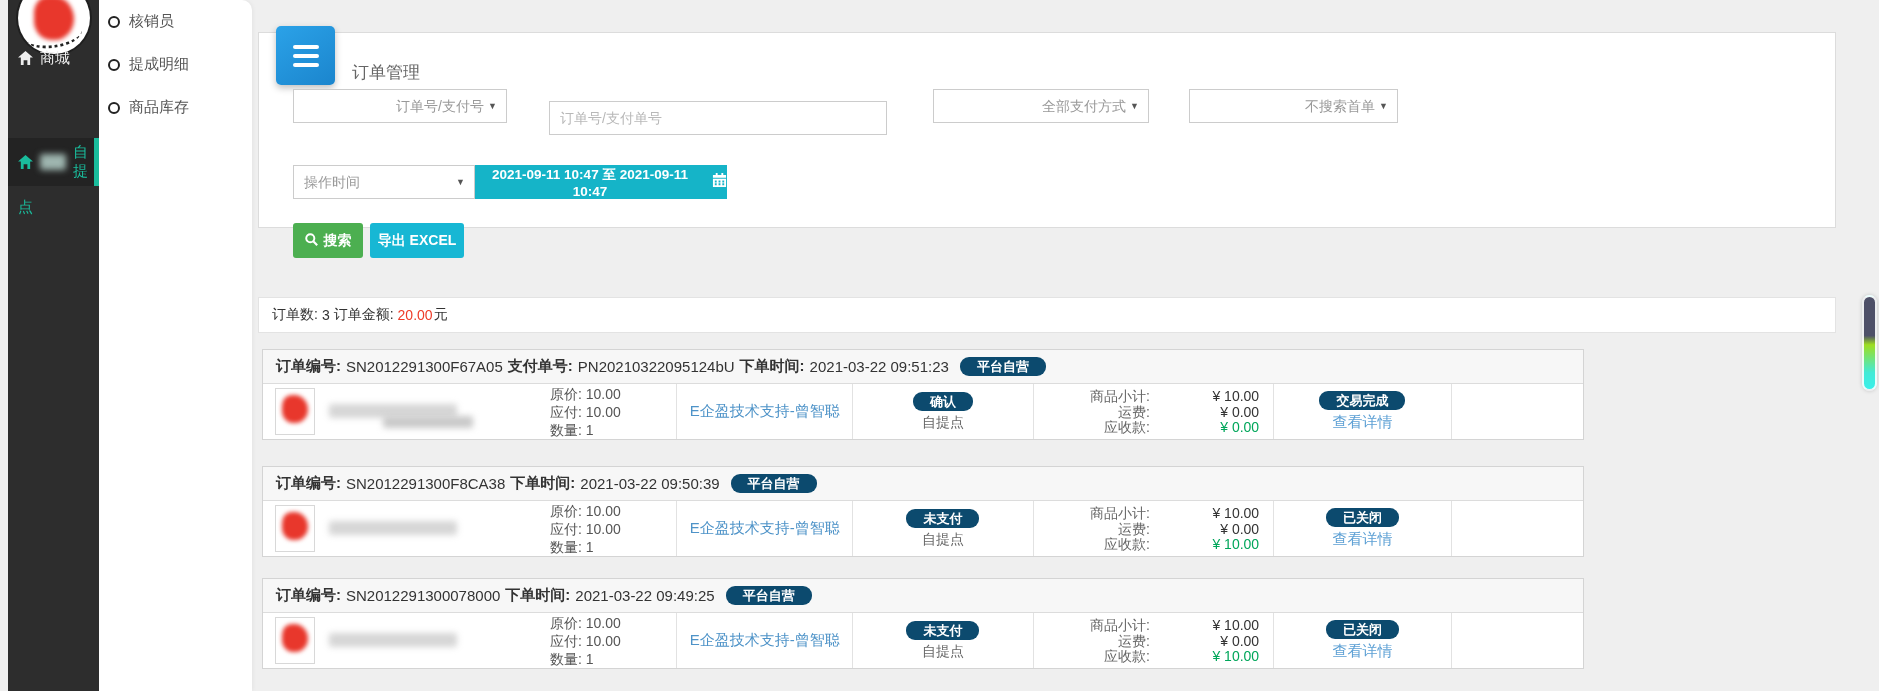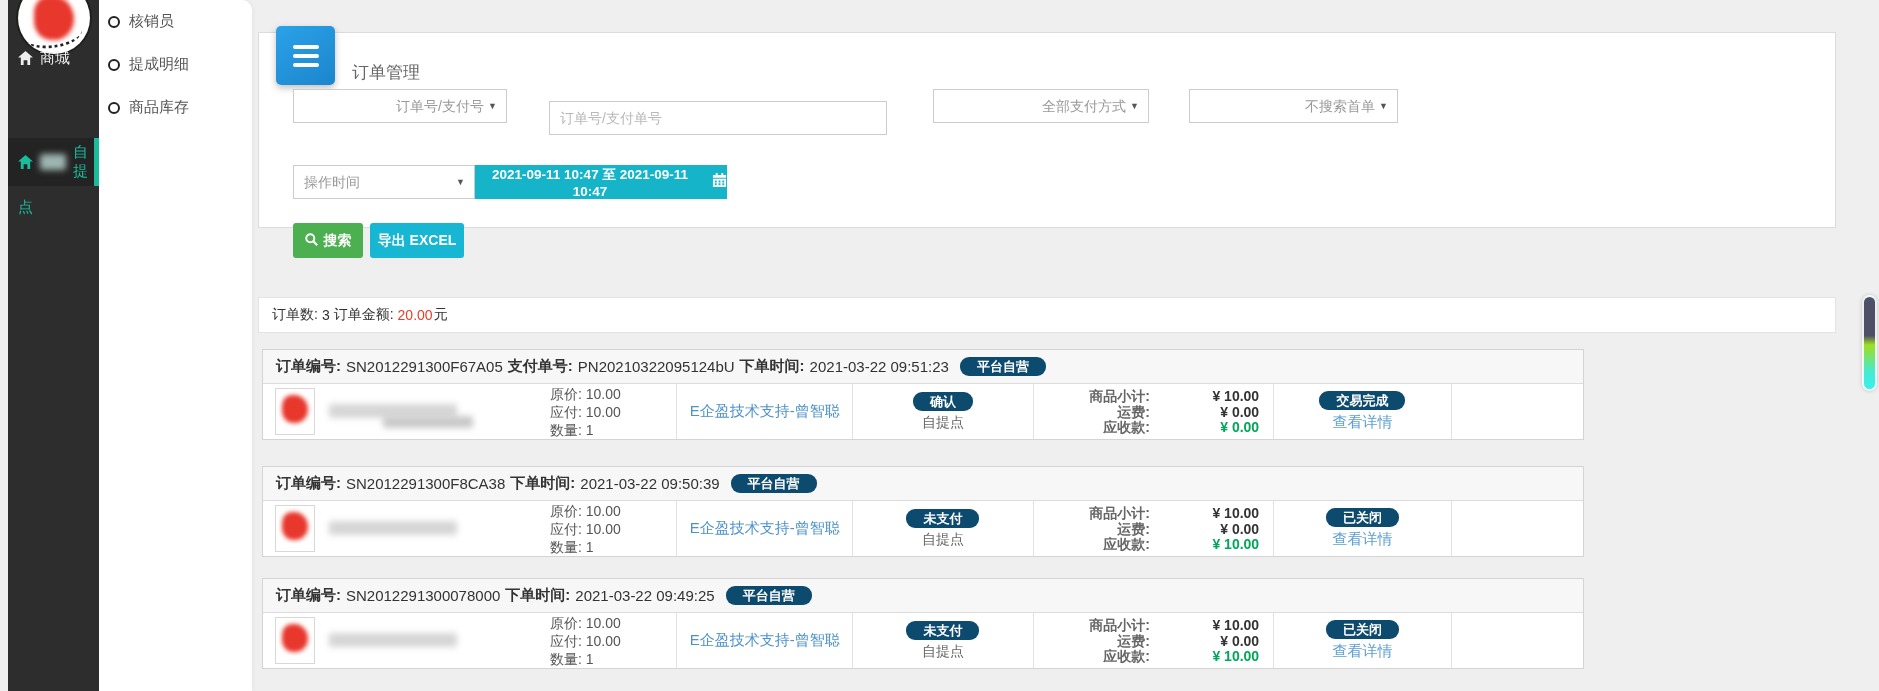--- a/index.html
+++ b/index.html
@@ -83,21 +83,21 @@
   .ob-header .b { font-weight:bold; }
   .badge { background:#0c4a6e; color:#fff; font-size:13px; font-weight:bold; padding:3px 17px;
            border-radius:9px; line-height:1; display:inline-block; }
   .ob-header .badge { margin-left:6px; }
   .ob-body { height:55px; display:flex; }
   .col { height:100%; display:flex; flex-direction:column; align-items:center; justify-content:center; }
   .col + .col { border-left:1px solid #e2e2e2; }
   .c-prod { width:494px; position:relative; display:block; }
   .c-person { width:210px; }
   .c-status { width:216px; gap:3px; }
-  .c-totals { width:287px; display:block; padding:5px 0;font-weight:bold; }
+  .c-totals { width:287px; display:block; padding:5px 0; }
   .c-action { width:212px; gap:3px; }
   .c-empty { width:158px; }
 
   .thumb { position:absolute; left:12px; top:4px; width:40px; height:47px; background:#fff;
            border:1px solid #d8d8d8; overflow:hidden; }
   .thumb .logo-blob { left:6px; top:6px; width:26px; height:28px; }
   .name-blur { position:absolute; left:66px; top:20px; width:128px; height:14px; background:#d6d6d6;
                border-radius:2px; filter:blur(3px); }
   .name-blur2 { position:absolute; left:120px; top:32px; width:90px; height:12px; background:#c9c9c9;
                 border-radius:2px; filter:blur(3px); }

